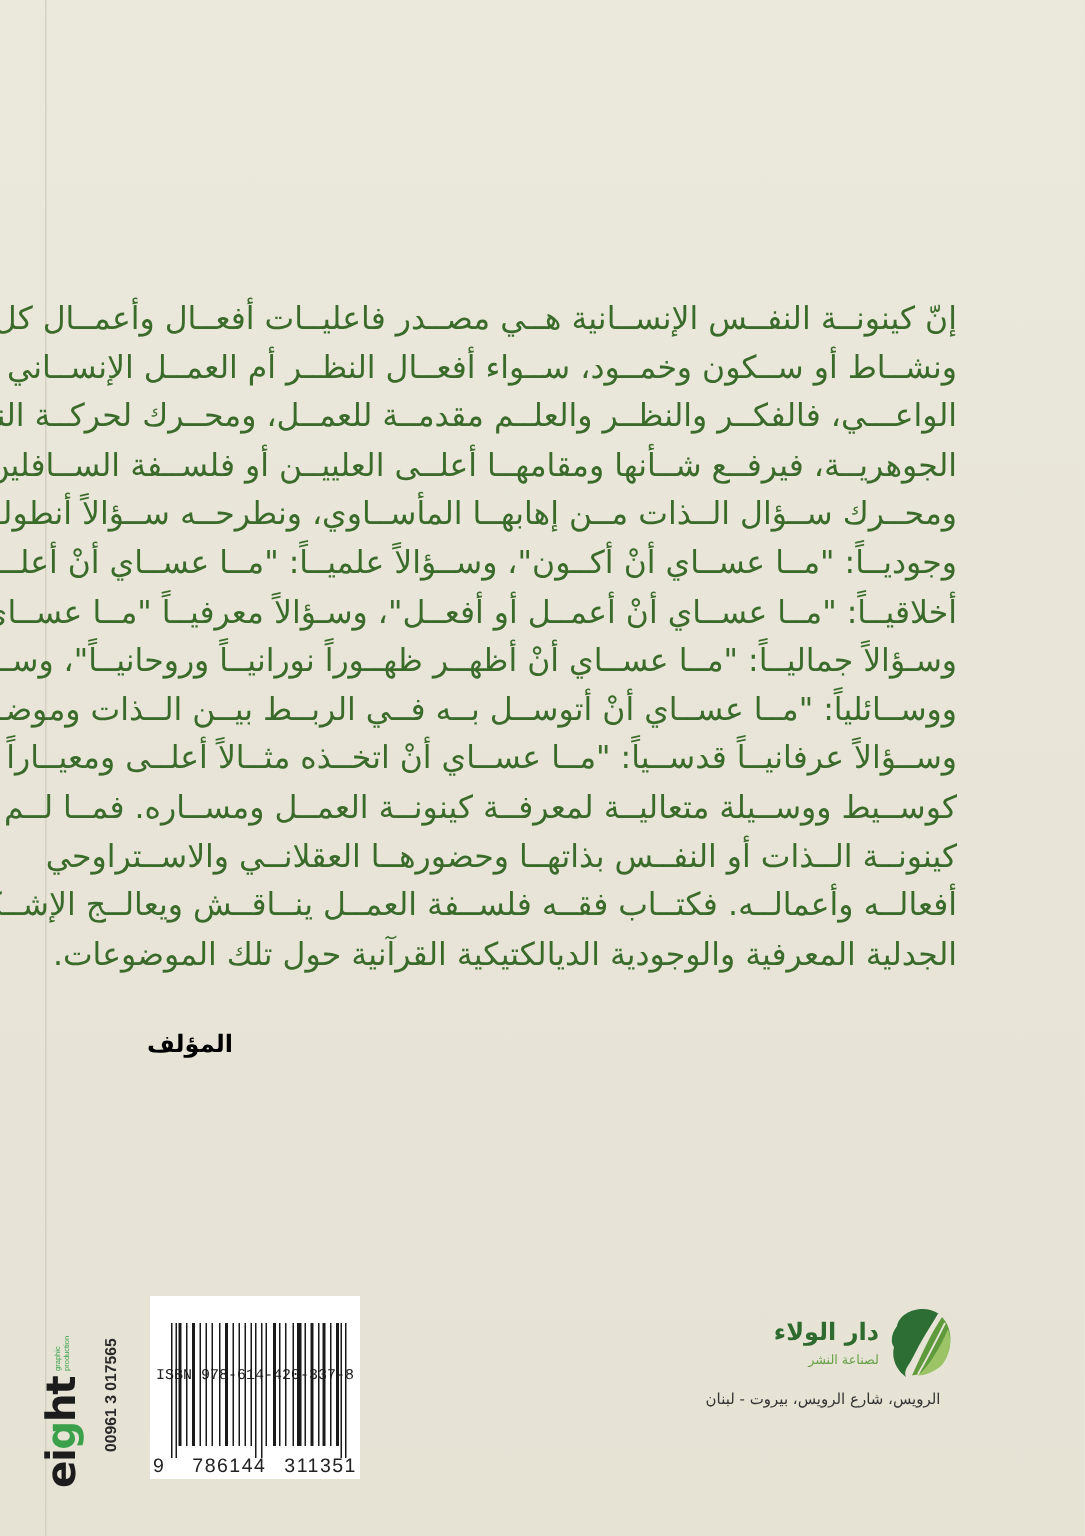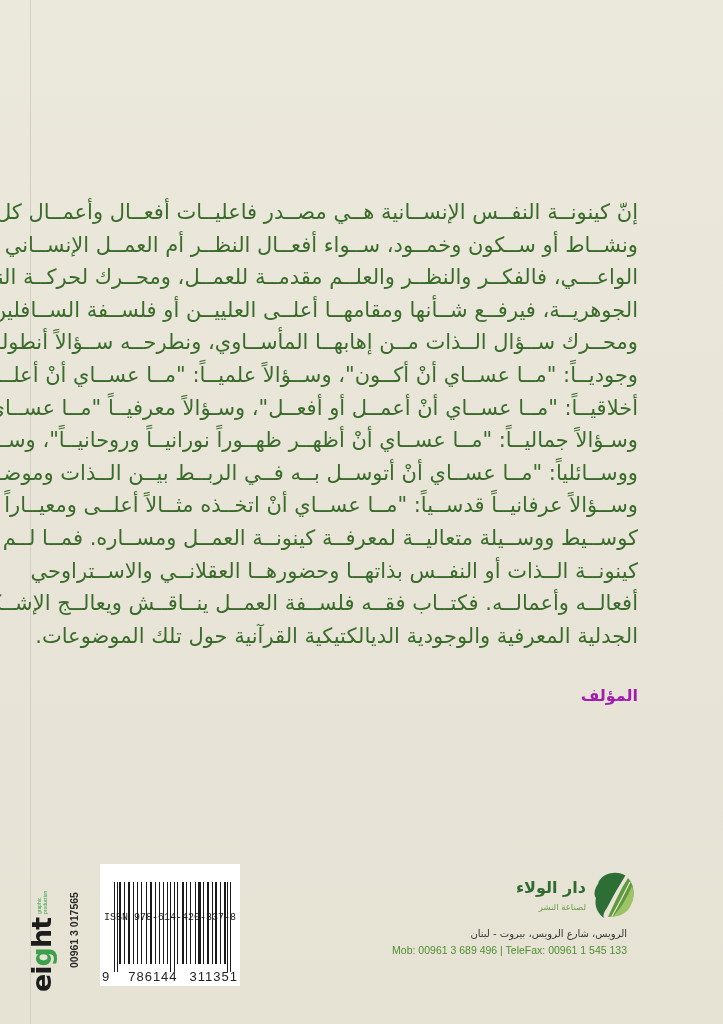--- a/index.html
+++ b/index.html
@@ -21,22 +21,22 @@
     position: absolute; left: 98px; top: 196px; width: 540px;
     direction: rtl; text-align: justify; text-align-last: right;
     color: #3a6b2a;
     font-family: "DejaVu Sans", sans-serif;
     font-size: 21px; line-height: 32.6px;
   }
   .body-text .line { display: block; white-space: nowrap; text-align-last: justify; }
   .body-text .line.last { text-align-last: right; }
   .author {
     position: absolute; left: 98px; top: 686px; width: 540px;
-    direction: rtl; text-align: right;
-    color: #a21caf; font-weight: bold; font-size: 16px;
+    direction: rtl; text-align: left;
+    color: #000000; font-weight: bold; font-size: 16px;
     font-family: "DejaVu Sans", sans-serif;
   }
   .author span { display: inline-block; }
   
   .barcode-box {
     position: absolute; left: 100px; top: 864px; width: 140px; height: 122px;
     background: #ffffff;
   }
   .isbn-label {
     position: absolute; left: 0; right: 0; top: 4px; text-align: center;
@@ -211,14 +211,13 @@
   <path d="M38 8 C44 14 45 24 42 32 C37 40 28 46 18 47 C24 34 30 20 38 8 Z" fill="#5f9a3c"></path>
   <path d="M42 16 C45 24 43 34 38 40 C33 45 26 47 22 47 C30 40 37 28 42 16 Z" fill="#9cc466"></path>
   <path d="M36 6 C30 16 24 28 18 44" stroke="#e8e5d8" stroke-width="1.5" fill="none"></path>
   <path d="M40 12 C34 24 28 36 22 46" stroke="#e8e5d8" stroke-width="1.2" fill="none"></path>
 </svg>
 <div class="pub-name">دار الولاء</div>
 <div class="pub-tag">لصناعة النشر</div>
 
 <div class="pub-info">
   <div class="addr">الرويس، شارع الرويس، بيروت - لبنان</div>
-  <div class="mob">Mob: 00961 3 689 496 | TeleFax: 00961 1 545 133</div>
 </div>
 
 </body></html>

